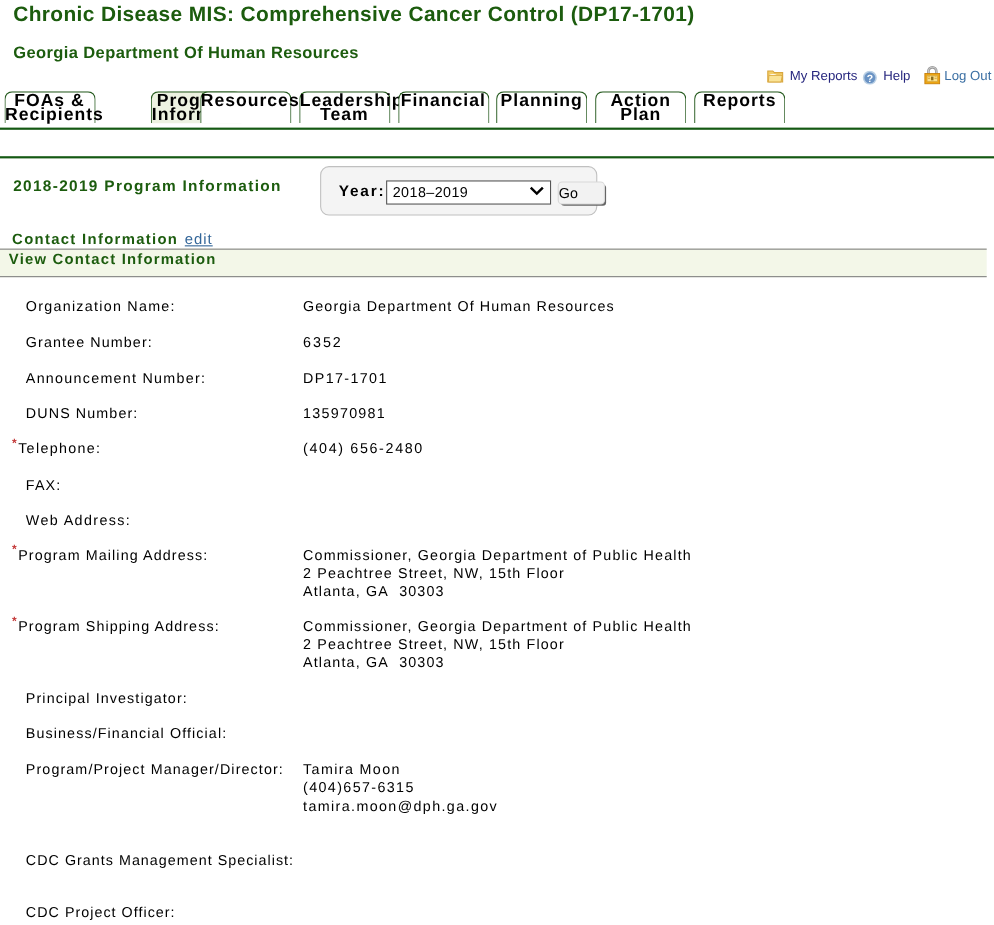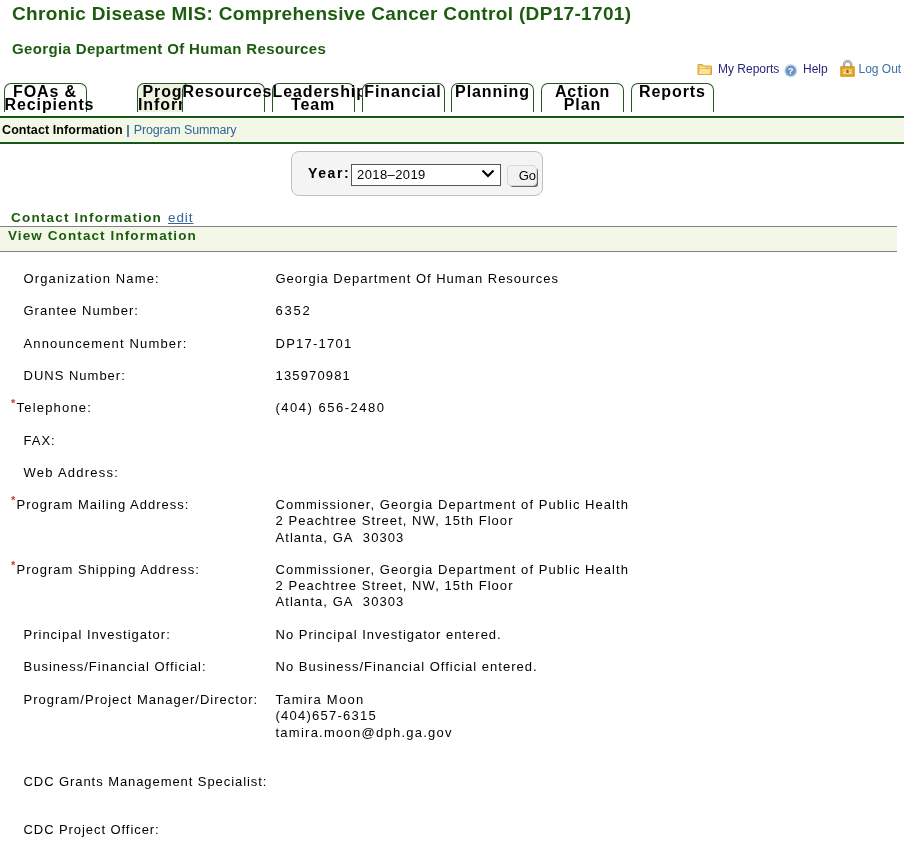--- a/index.html
+++ b/index.html
@@ -16,21 +16,21 @@
 .line-green { background:#145913; }
 .crumbband { left:0; top:119px; width:904px; height:21.8px; background:#f2f7e6; font-size:12.5px; padding:4px 0 0 2px; letter-spacing:0.2px; }
 .crumbband b { letter-spacing:0.1px; }
 .crumbband .sep { color:#336699; font-weight:bold; }
 .crumbband .bl { color:#336699; letter-spacing:-0.15px; }
 .h2 { left:12px; top:161px; font-size:14px; font-weight:bold; color:#1c5c0e; letter-spacing:1.2px; white-space:nowrap; }
 .yearbox { left:291px; top:151px; width:252px; height:45px; background:#f4f4f4; border:1px solid #c0c0c0; border-radius:8px; }
 .ylabel { left:308px; top:165px; font-size:14px; font-weight:bold; letter-spacing:1.6px; }
 .ysel { left:351px; top:164px; width:150px; height:22px; background:#fff; border:1px solid #555; font-size:13px; letter-spacing:0.4px; padding:2px 0 0 5px; }
 .ysel svg { position:absolute; right:5px; top:4px; }
-.gobtn { left:507px; top:165px; width:30px; height:21px; background:#f2f2f2; border:1px solid #d8d8d8; border-radius:4px; box-shadow:2px 2px 0 -1px #666; font-size:13px; text-align:right; padding-top:2px; }
+.gobtn { left:507px; top:165px; width:43px; height:21px; background:#f2f2f2; border:1px solid #d8d8d8; border-radius:4px; box-shadow:2px 2px 0 -1px #666; font-size:13px; text-align:left; padding-top:2px; }
 .ci-h { left:11px; top:210px; font-size:13.5px; font-weight:bold; color:#1c5c0e; letter-spacing:1.2px; white-space:nowrap; }
 .ci-h a { color:#336699; font-weight:normal; text-decoration:underline; letter-spacing:0.9px; margin-left:1px; }
 .viewbar { left:0; top:226px; width:897px; height:26px; background:#f3f7e8; border-top:1px solid #828282; border-bottom:1px solid #828282; }
 .vtext { left:8px; top:227.8px; font-size:13.5px; font-weight:bold; color:#1c5c0e; letter-spacing:1.1px; }
 .lbl { position:absolute; left:23.5px; font-size:13px; color:#000; letter-spacing:1.0px; white-space:nowrap; }
 .lblr { position:absolute; left:16.5px; font-size:13px; color:#000; letter-spacing:1.0px; white-space:nowrap; }
 .val { position:absolute; left:275.5px; font-size:13px; color:#000; letter-spacing:1.0px; white-space:nowrap; line-height:16.2px; }
 .req { position:absolute; left:11px; color:#c43b3b; font-size:11px; font-weight:bold; }
 </style>
 </head>
@@ -62,23 +62,23 @@
 
   <div class="tab" style="left:3.5px;">FOAs &amp;<br>Recipients</div>
   <div class="tab sel" style="left:93px;margin-left:44px;">Program<br>Information</div>
   <div class="tab" style="left:181.5px;">Resources</div>
   <div class="tab" style="left:271.5px;">Leadership<br>Team</div>
   <div class="tab" style="left:361.5px;">Financial</div>
   <div class="tab" style="left:451px;">Planning</div>
   <div class="tab" style="left:541px;">Action<br>Plan</div>
   <div class="tab" style="left:631px;">Reports</div>
   <div class="abs line-green" style="left:0;top:116px;width:904px;height:2px;"></div>
-  <div class="abs crumbband"><b>Contact Information</b> <span class="sep">|</span> <span class="bl">Program Summary</span></div>
   <div class="abs line-green" style="left:0;top:142px;width:904px;height:1.8px;"></div>
 
+  <div class="abs h2">2018-2019 Program Information</div>
   <div class="abs yearbox"></div>
   <div class="abs ylabel">Year:</div>
   <div class="abs ysel">2018–2019<svg width="14" height="9" viewBox="0 0 14 9">
         <path d="M1.5 1.5 L7 7 L12.5 1.5" fill="none" stroke="#000" stroke-width="2.2"></path>
       </svg></div>
   <div class="abs gobtn">Go</div>
 
   <div class="abs ci-h">Contact Information <a href="#">edit</a></div>
   <div class="abs viewbar"></div>
   <div class="abs vtext">View Contact Information</div>
@@ -96,20 +96,18 @@
   <div class="val" style="top:400.2px;letter-spacing:1.5px;">(404) 656-2480</div>
   <div class="lbl" style="top:432.5px;">FAX:</div>
   <div class="lbl" style="top:464.8px;letter-spacing:1.25px;">Web Address:</div>
   <div class="req" style="top:494px;">*</div>
   <div class="lblr" style="top:497.1px;">Program Mailing Address:</div>
   <div class="val" style="top:497.1px;letter-spacing:1.05px;">Commissioner, Georgia Department of Public Health<br>2 Peachtree Street, NW, 15th Floor<br>Atlanta, GA&nbsp;&nbsp;30303</div>
   <div class="req" style="top:559px;">*</div>
   <div class="lblr" style="top:561.8px;">Program Shipping Address:</div>
   <div class="val" style="top:561.8px;letter-spacing:1.05px;">Commissioner, Georgia Department of Public Health<br>2 Peachtree Street, NW, 15th Floor<br>Atlanta, GA&nbsp;&nbsp;30303</div>
   <div class="lbl" style="top:626.5px;">Principal Investigator:</div>
-  <div class="val" style="top:626.5px;">No Principal Investigator entered.</div>
   <div class="lbl" style="top:658.8px;">Business/Financial Official:</div>
-  <div class="val" style="top:658.8px;">No Business/Financial Official entered.</div>
   <div class="lbl" style="top:692.1px;">Program/Project Manager/Director:</div>
   <div class="val" style="top:692.1px;letter-spacing:1.25px;">Tamira Moon<br>(404)657-6315<br>tamira.moon@dph.ga.gov</div>
   <div class="lbl" style="top:774.4px;letter-spacing:0.93px;">CDC Grants Management Specialist:</div>
   <div class="lbl" style="top:822.2px;letter-spacing:0.93px;">CDC Project Officer:</div>
 </div>
 
 </body></html>

